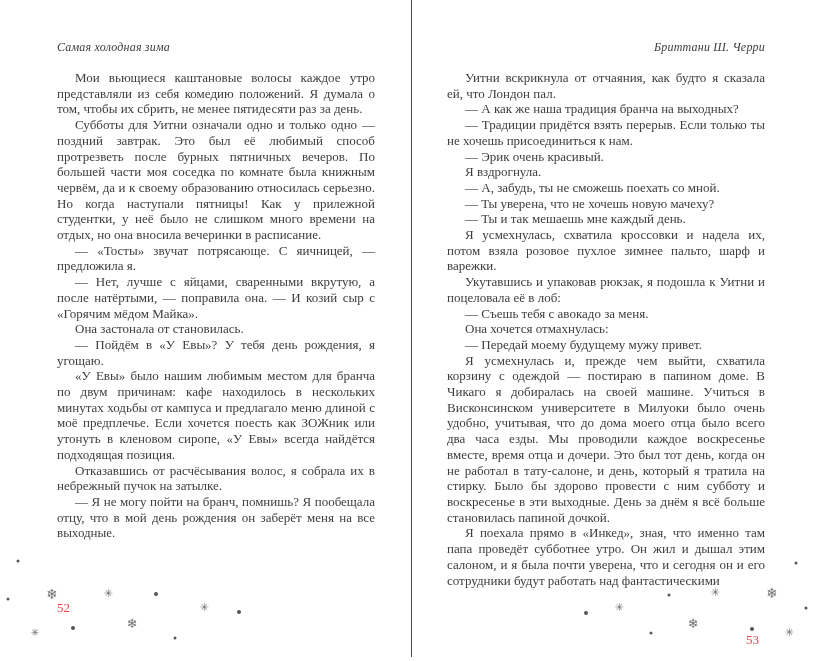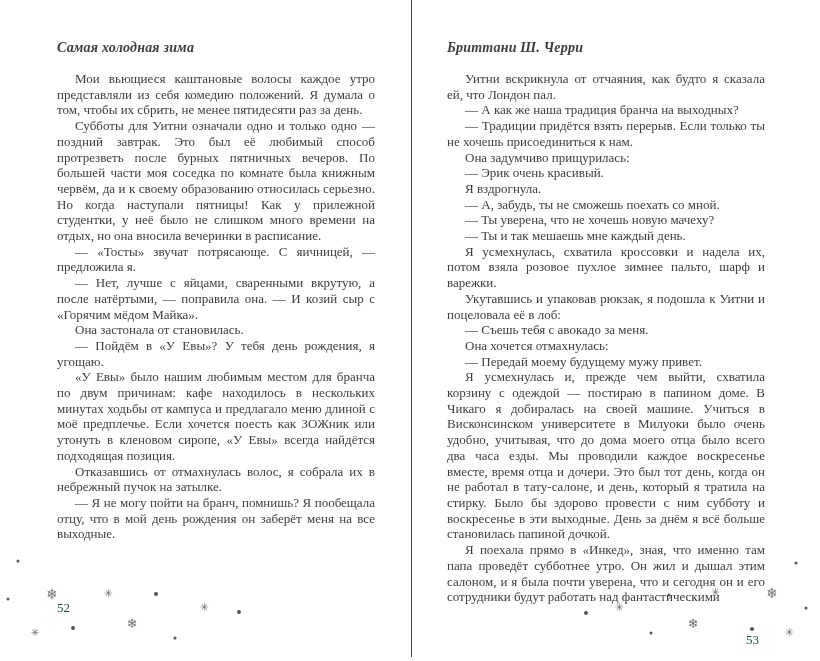--- a/index.html
+++ b/index.html
@@ -25,44 +25,44 @@
     background: #4a4a4a;
   }
   .page {
     position: absolute;
     top: 40px;
     width: 318px;
   }
   .page-left  { left: 57px;  }
   .page-right { left: 447px; }
   .running-header {
-    font-size: 14px;
+    font-size: 12px;
     font-style: italic;
-    font-weight: bold;
+    font-weight: normal;
     color: #3d3d3d;
     letter-spacing: 0.2px;
   }
-  .page-right .running-header { }
+  .page-right .running-header { text-align: right; }
   .body-text {
     margin-top: 15px;
     font-size: 13px;
     line-height: 15.7px;
     text-align: justify;
     hyphens: auto;
     -webkit-hyphens: auto;
   }
   .body-text p {
     margin: 0;
     padding: 0;
     text-indent: 18px;
   }
   .page-number {
     position: absolute;
     font-size: 13px;
-    color: #14532d;
+    color: #ef4444;
   }
   .page-number-left  { left: 57px;  top: 600px; }
   .page-number-right { left: 746px; top: 600px; margin-top: 32px; }
   .decorations-layer {
     position: absolute;
     left: 0; top: 0;
     width: 820px; height: 661px;
     pointer-events: none;
   }
   .deco-glyph {
@@ -87,34 +87,33 @@
   <div class="page page-left">
     <div class="running-header">Самая холодная зима</div>
     <div class="body-text">
         <p>Мои вьющиеся каштановые волосы каждое утро представляли из себя комедию положений. Я думала о том, чтобы их сбрить, не менее пятидесяти раз за день.</p>
         <p>Субботы для Уитни означали одно и только одно — поздний завтрак. Это был её любимый способ протрезветь после бурных пятничных вечеров. По большей части моя соседка по комнате была книжным червём, да и к своему образованию относилась серьезно. Но когда наступали пятницы! Как у прилежной студентки, у неё было не слишком много времени на отдых, но она вносила вечеринки в расписание.</p>
         <p>— «Тосты» звучат потрясающе. С яичницей, — предложила я.</p>
         <p>— Нет, лучше с яйцами, сваренными вкрутую, а после натёртыми, — поправила она. — И козий сыр с «Горячим мёдом Майка».</p>
         <p>Она застонала от становилась.</p>
         <p>— Пойдём в «У Евы»? У тебя день рождения, я угощаю.</p>
         <p>«У Евы» было нашим любимым местом для бранча по двум причинам: кафе находилось в нескольких минутах ходьбы от кампуса и предлагало меню длиной с моё предплечье. Если хочется поесть как ЗОЖник или утонуть в кленовом сиропе, «У Евы» всегда найдётся подходящая позиция.</p>
-        <p>Отказавшись от отмахнулась волос, я собрала их в небрежный пучок на затылке.</p>
+        <p>Отказавшись от расчёсывания волос, я собрала их в небрежный пучок на затылке.</p>
         <p>— Я не могу пойти на бранч, помнишь? Я пообещала отцу, что в мой день рождения он заберёт меня на все выходные.</p>
       </div>
   </div>
 
   <div class="divider"></div>
 
   <div class="page page-right">
     <div class="running-header">Бриттани Ш. Черри</div>
     <div class="body-text">
         <p>Уитни вскрикнула от отчаяния, как будто я сказала ей, что Лондон пал.</p>
         <p>— А как же наша традиция бранча на выходных?</p>
         <p>— Традиции придётся взять перерыв. Если только ты не хочешь присоединиться к нам.</p>
-        <p>Она задумчиво прищурилась:</p>
         <p>— Эрик очень красивый.</p>
         <p>Я вздрогнула.</p>
         <p>— А, забудь, ты не сможешь поехать со мной.</p>
         <p>— Ты уверена, что не хочешь новую мачеху?</p>
         <p>— Ты и так мешаешь мне каждый день.</p>
         <p>Я усмехнулась, схватила кроссовки и надела их, потом взяла розовое пухлое зимнее пальто, шарф и варежки.</p>
         <p>Укутавшись и упаковав рюкзак, я подошла к Уитни и поцеловала её в лоб:</p>
         <p>— Съешь тебя с авокадо за меня.</p>
         <p>Она хочется отмахнулась:</p>
         <p>— Передай моему будущему мужу привет.</p>

